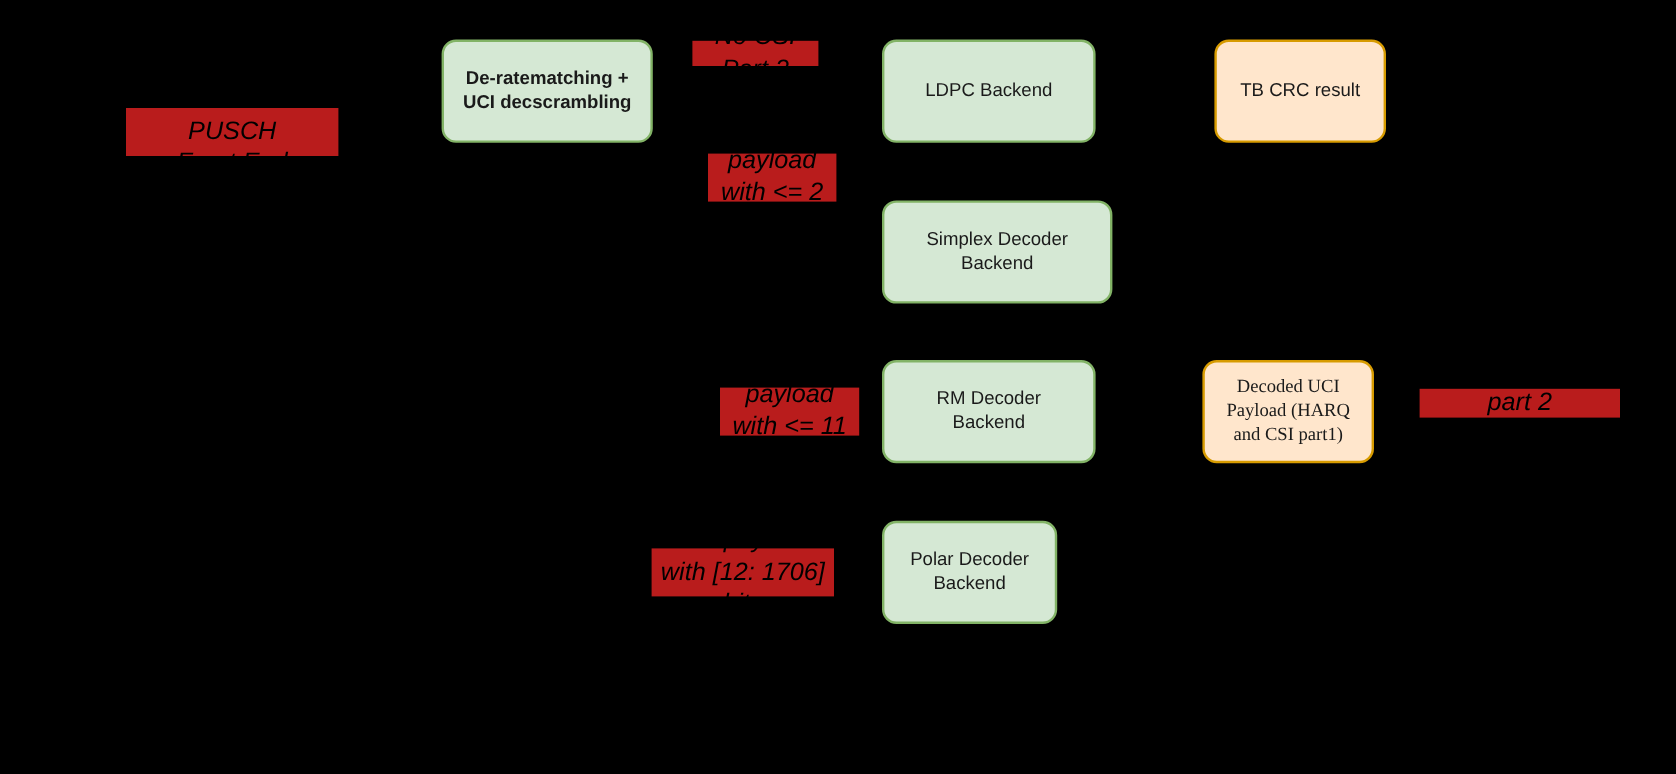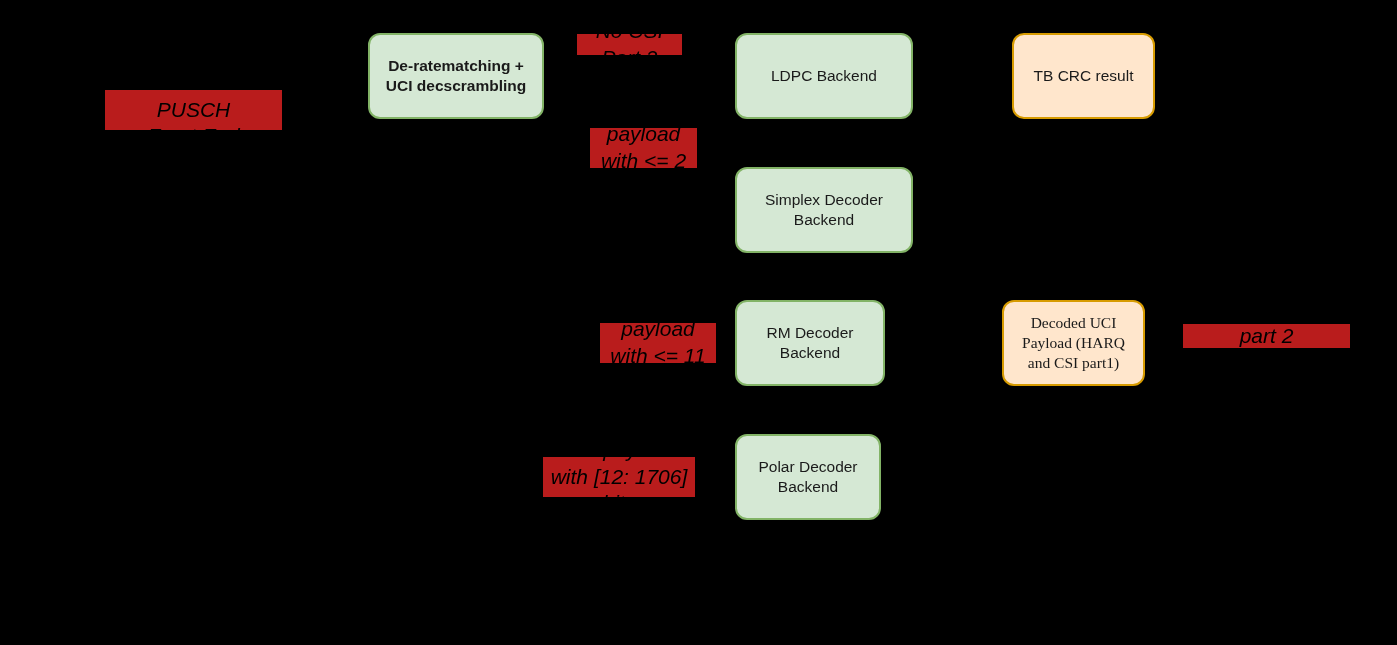--- a/index.html
+++ b/index.html
@@ -58,23 +58,23 @@
   }
 </style>
 </head>
 <body>
 
 <div id="canvas">
     <div class="node green" style="left: 368px; top: 33px; width: 176px; height: 86px; font-weight: bold;">De-ratematching +
 UCI decscrambling</div>
     <div class="node orange" style="left: 1012px; top: 33px; width: 143px; height: 86px;">TB CRC result</div>
     <div class="node green" style="left: 735px; top: 33px; width: 178px; height: 86px;">LDPC Backend</div>
-    <div class="node green" style="left: 735px; top: 167px; width: 178px; height: 86px;">Simplex Decoder
+    <div class="node green" style="left: 735px; top: 167px; width: 192px; height: 86px;">Simplex Decoder
 Backend</div>
-    <div class="node green" style="left: 735px; top: 300px; width: 150px; height: 86px;">RM Decoder
+    <div class="node green" style="left: 735px; top: 300px; width: 178px; height: 86px;">RM Decoder
 Backend</div>
     <div class="node orange" style="left: 1002px; top: 300px; width: 143px; height: 86px; font-family: Liberation Serif, serif;">Decoded UCI
 Payload (HARQ
 and CSI part1)</div>
     <div class="node green" style="left: 735px; top: 434px; width: 146px; height: 86px;">Polar Decoder
 Backend</div>
     <div class="edge-label" style="left: 105px; top: 54px; width: 177px; height: 40px; margin-top: 36px;">Continue from PUSCH
 Front End</div>
     <div class="edge-label" style="left: 577px; top: 34px; width: 105px; height: 21px;">No CSI Part 2</div>
     <div class="edge-label" style="left: 590px; top: 128px; width: 107px; height: 40px;">UCI payload

